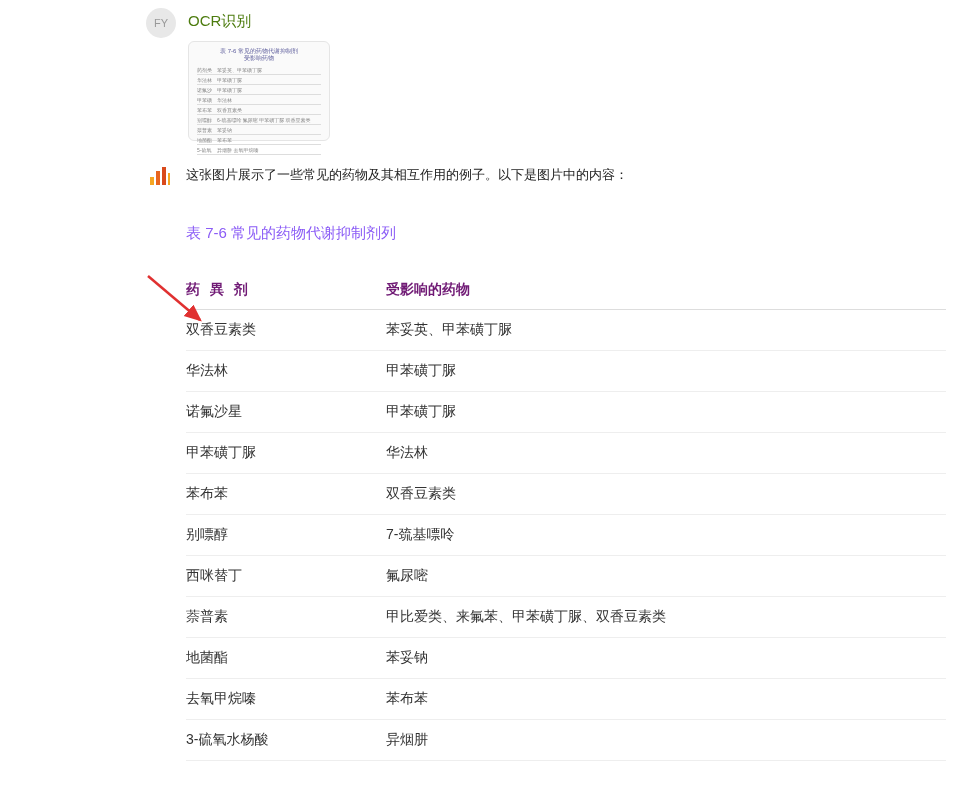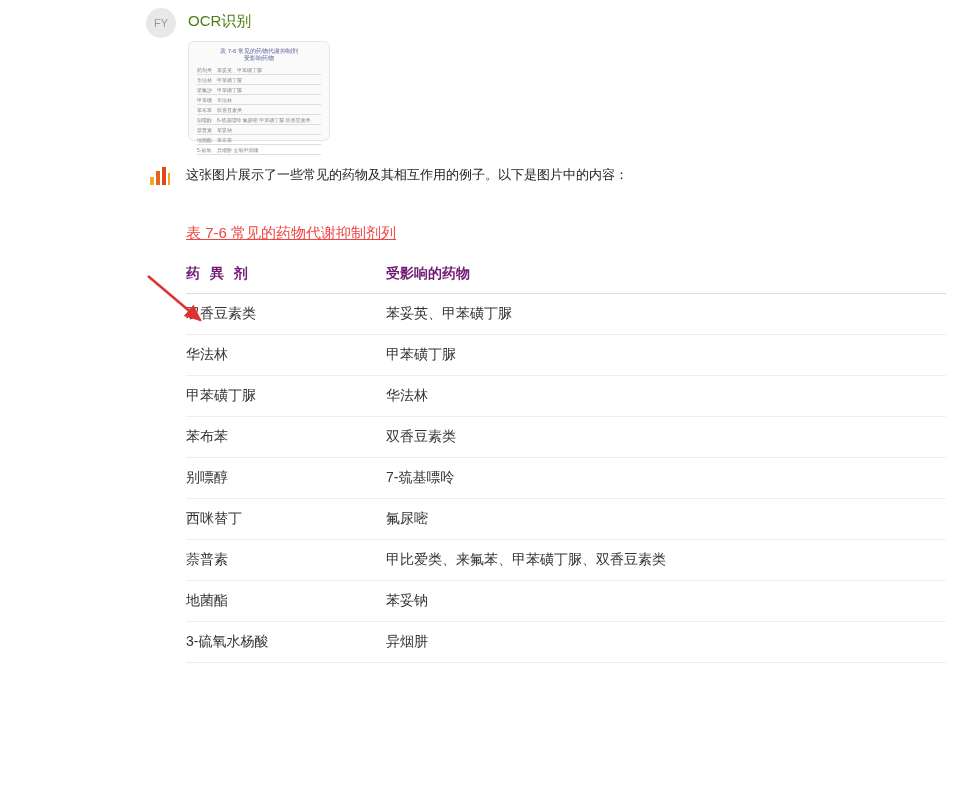--- a/index.html
+++ b/index.html
@@ -80,23 +80,22 @@
     .bot-text {
       font-size: 13px;
       color: #222;
       line-height: 1.6;
     }
     .response-section {
       margin-top: 38px;
     }
     .table-caption {
       font-size: 15px;
-      color: #ef4444;
-      margin-bottom: 12px;
-      text-decoration: underline;
+      color: #8b5cf6;
+      margin-bottom: 28px;
     }
     .drug-table {
       width: 100%;
       max-width: 760px;
       border-collapse: collapse;
     }
     .drug-table th {
       text-align: left;
       font-size: 14px;
       font-weight: 700;
@@ -207,20 +206,24 @@
           <tbody id="drug-table-body">
               <tr>
                 <td class="col1">双香豆素类</td>
                 <td>苯妥英、甲苯磺丁脲</td>
               </tr>
               <tr>
                 <td class="col1">华法林</td>
                 <td>甲苯磺丁脲</td>
               </tr>
               <tr>
+                <td class="col1">诺氟沙星</td>
+                <td>甲苯磺丁脲</td>
+              </tr>
+              <tr>
                 <td class="col1">甲苯磺丁脲</td>
                 <td>华法林</td>
               </tr>
               <tr>
                 <td class="col1">苯布苯</td>
                 <td>双香豆素类</td>
               </tr>
               <tr>
                 <td class="col1">别嘌醇</td>
                 <td>7-巯基嘌呤</td>
@@ -229,20 +232,24 @@
                 <td class="col1">西咪替丁</td>
                 <td>氟尿嘧</td>
               </tr>
               <tr>
                 <td class="col1">萘普素</td>
                 <td>甲比爱类、来氟苯、甲苯磺丁脲、双香豆素类</td>
               </tr>
               <tr>
                 <td class="col1">地菌酯</td>
                 <td>苯妥钠</td>
+              </tr>
+              <tr>
+                <td class="col1">去氧甲烷嗪</td>
+                <td>苯布苯</td>
               </tr>
               <tr>
                 <td class="col1">3-硫氧水杨酸</td>
                 <td>异烟肼</td>
               </tr>
             </tbody>
         </table>
       </div>
     </div>
   </div>

